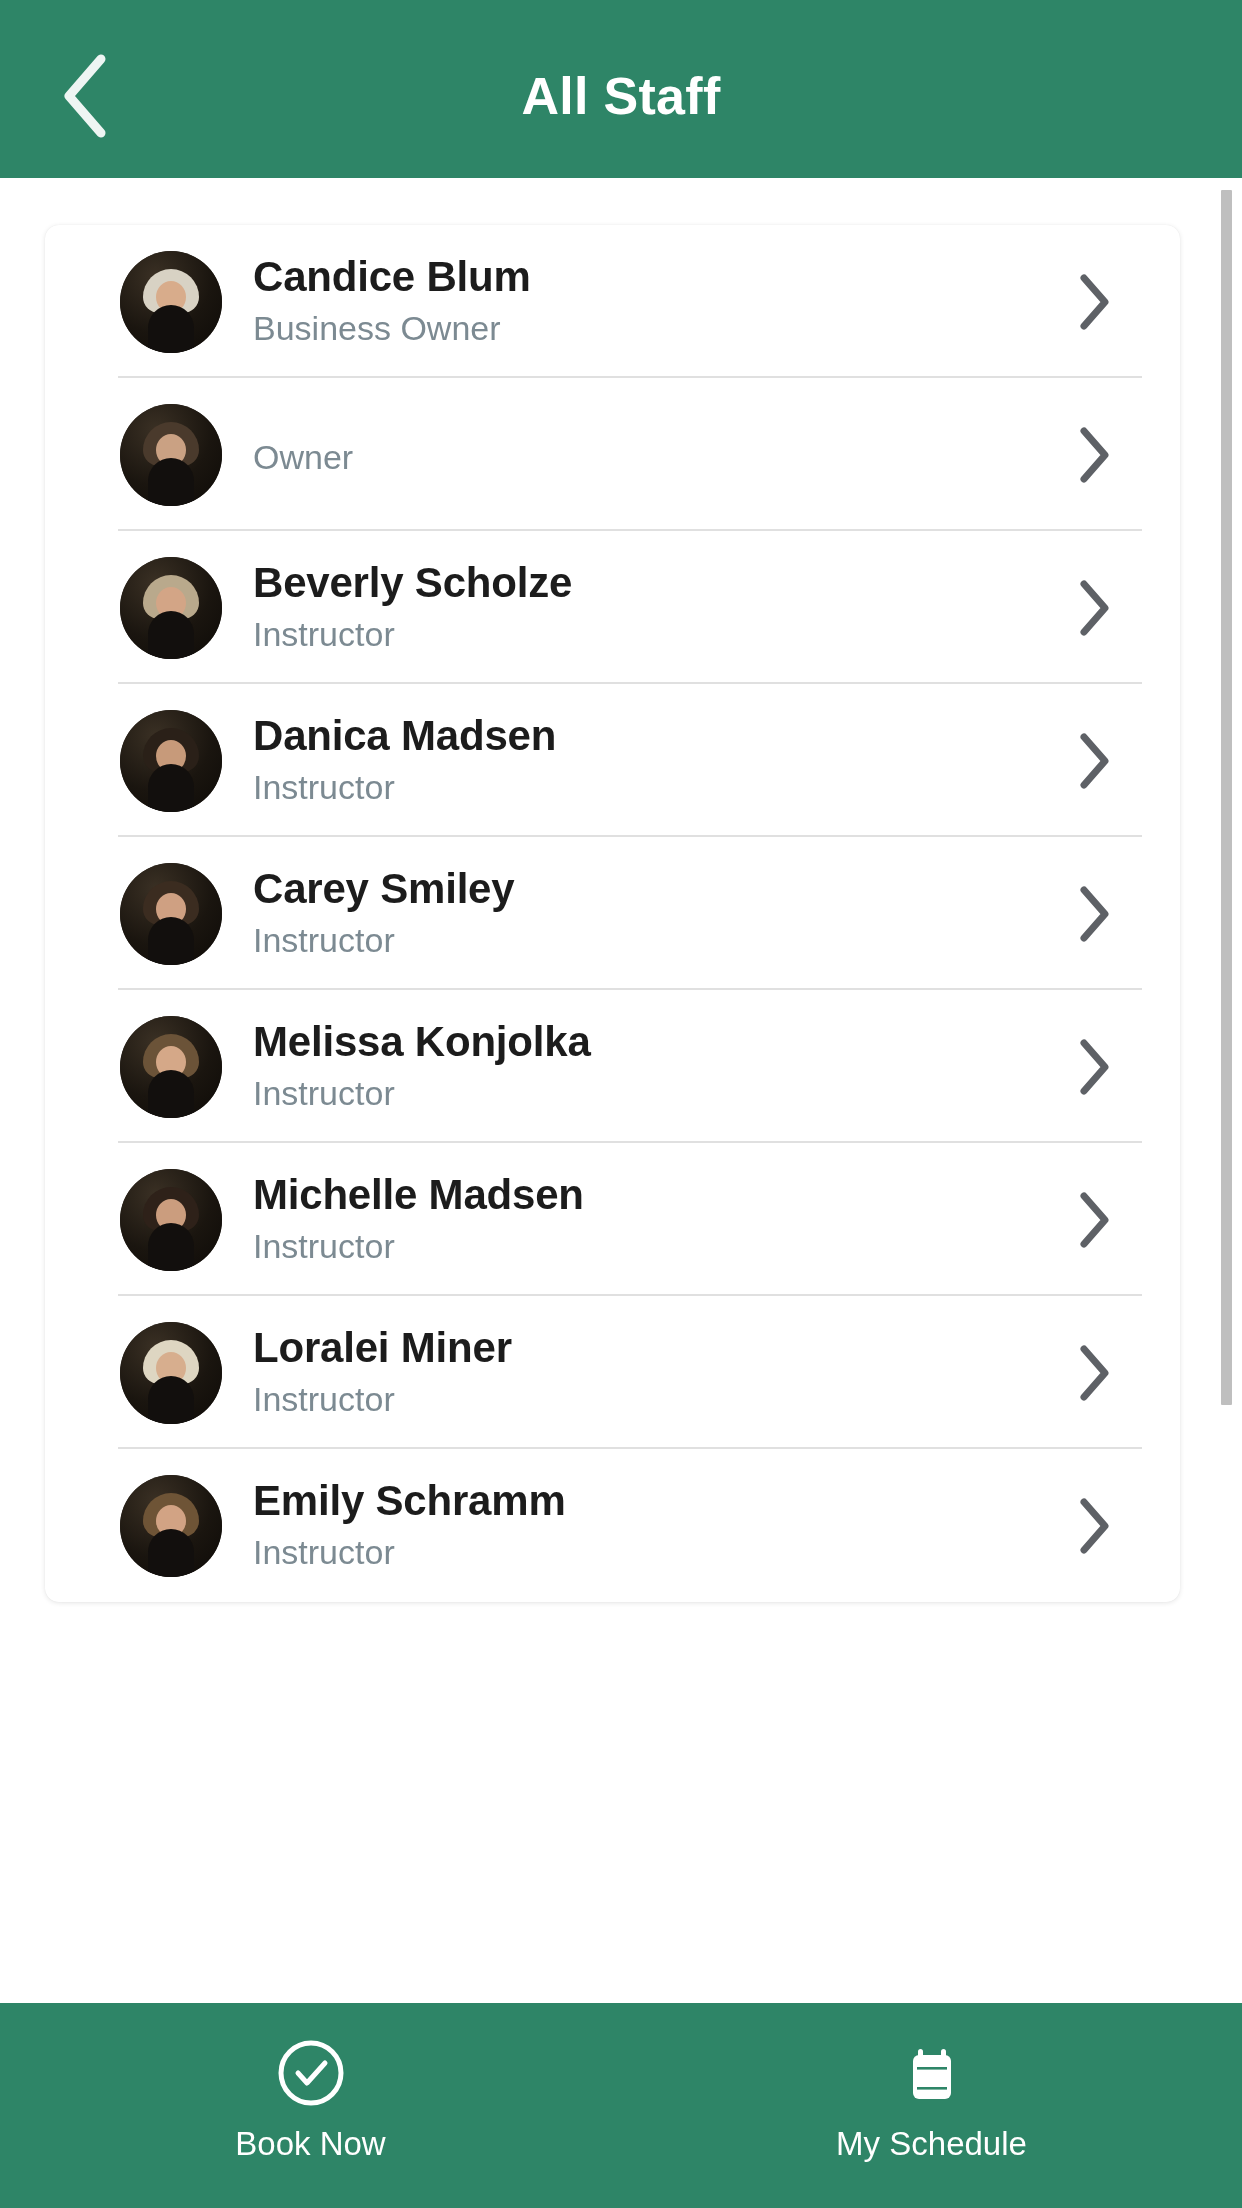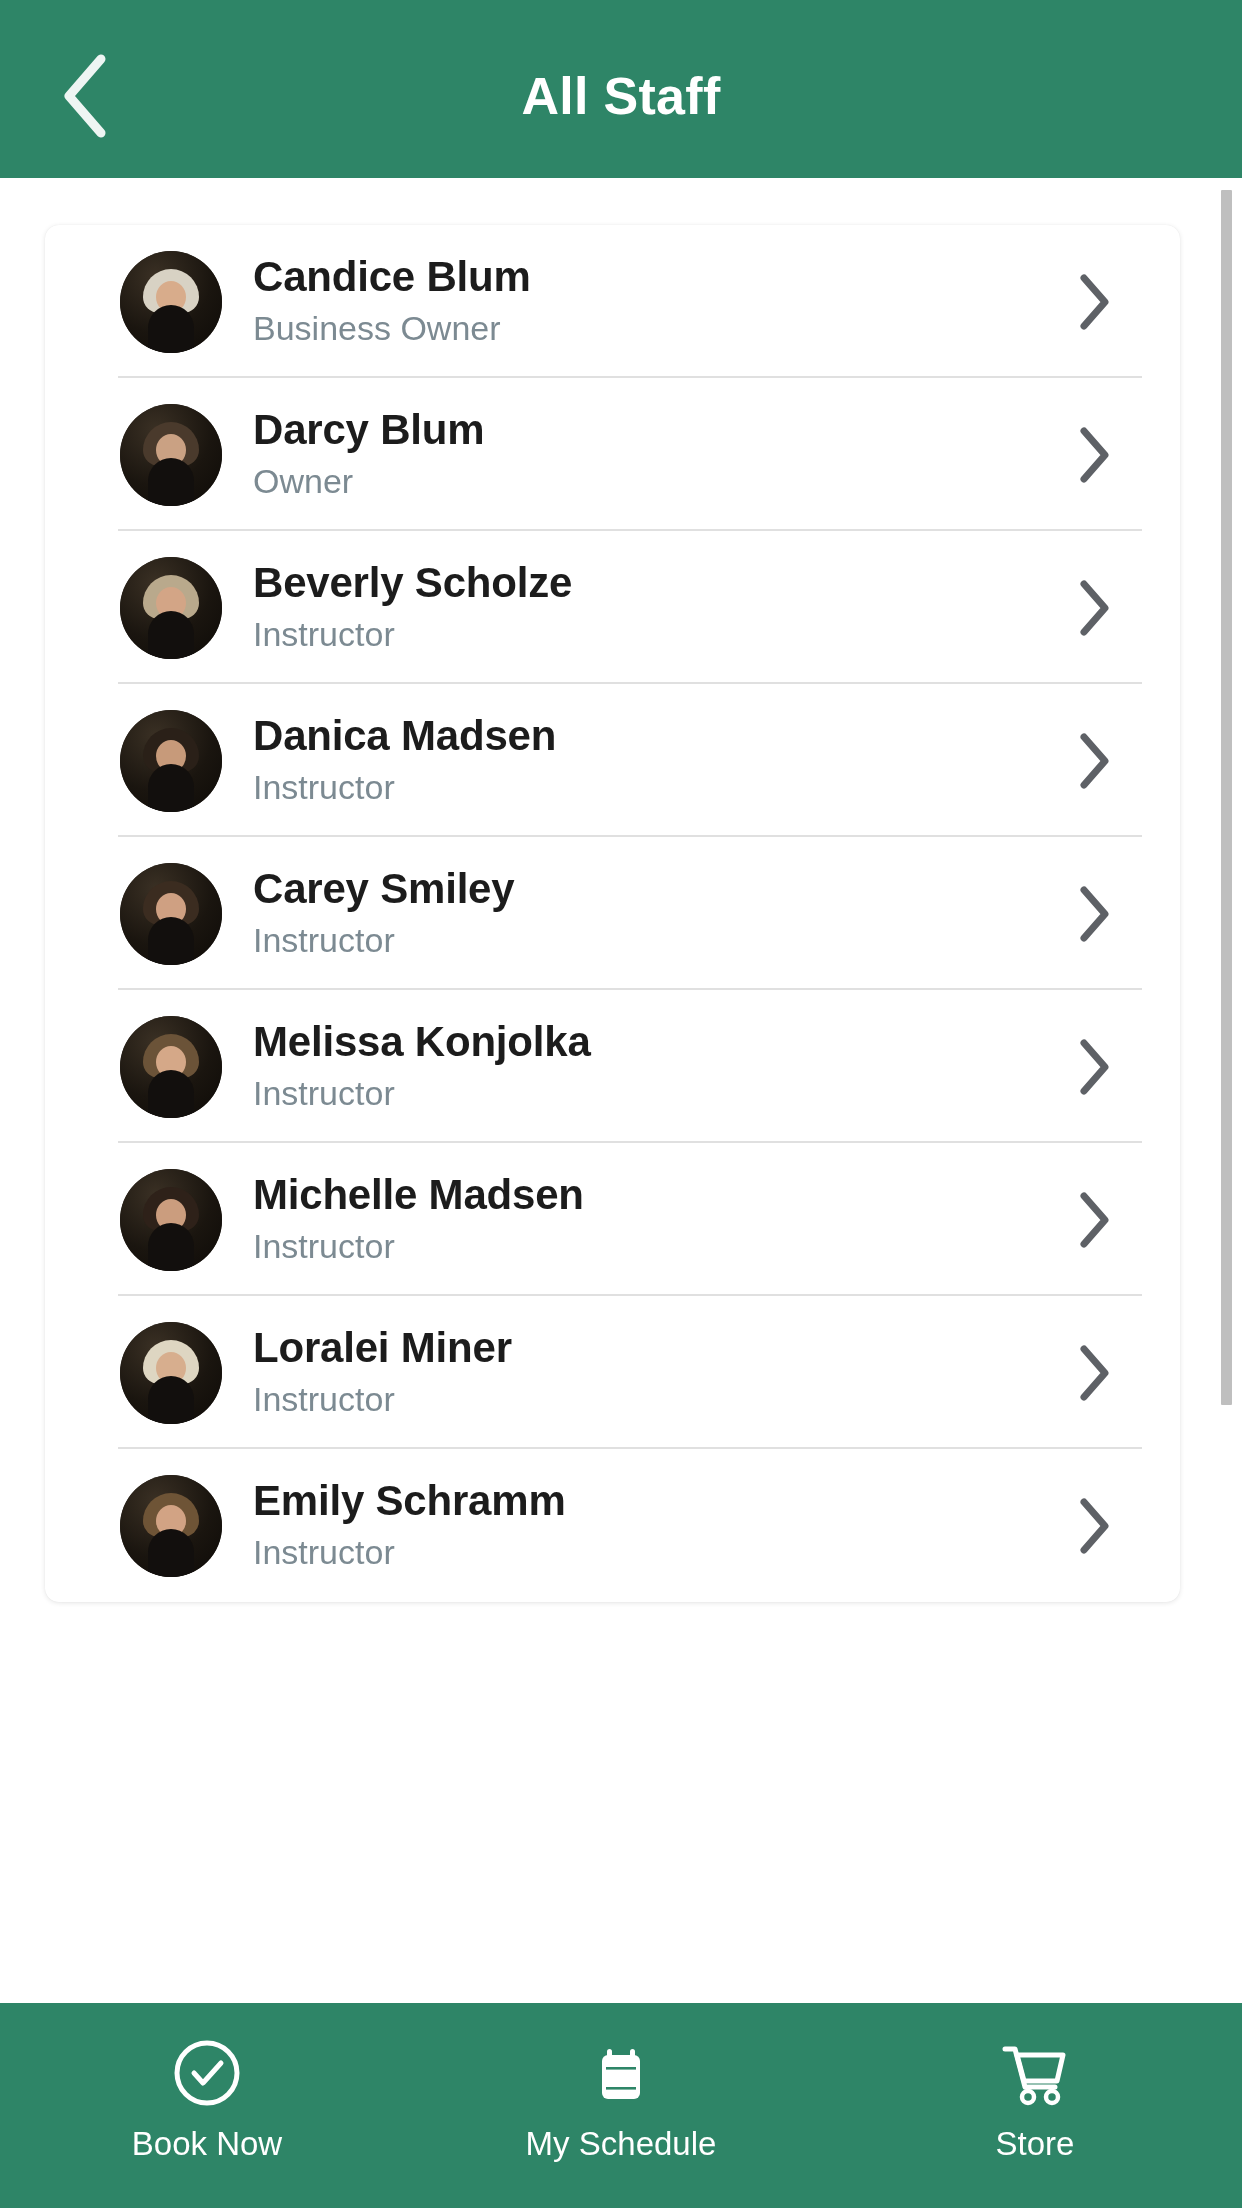--- a/index.html
+++ b/index.html
@@ -225,21 +225,20 @@
           </div>
         </div>
         <div class="staff-row">
           <div class="avatar">
             <div class="av-bg" style="background:radial-gradient(circle at 35% 25%, #3a3024 0%, #1a150f 55%, #0d0a07 100%)"></div>
             <div class="av-hair" style="background:#4a3a2c"></div>
             <div class="av-head" style="background:#caa183"></div>
             <div class="av-fig"></div>
           </div>
           <div class="row-text">
-            <div class="staff-name">Darcy Blum</div>
             <div class="staff-role">Owner</div>
           </div>
           <div class="row-chevron">
             <svg width="38" height="58" viewBox="0 0 38 58" fill="none">
               <path d="M8 5 L29 29 L8 53" stroke="#5e6166" stroke-width="7" stroke-linecap="round" stroke-linejoin="round"></path>
             </svg>
           </div>
         </div>
         <div class="staff-row">
           <div class="avatar">
@@ -385,27 +384,16 @@
           <rect x="22" y="12" width="5" height="12" rx="2.5" fill="#ffffff"></rect>
           <rect x="45" y="12" width="5" height="12" rx="2.5" fill="#ffffff"></rect>
           <rect x="17" y="18" width="38" height="44" rx="6" fill="#ffffff"></rect>
           <rect x="21" y="30" width="30" height="2.6" fill="#2e8567"></rect>
           <rect x="21" y="50" width="30" height="2.6" fill="#2e8567"></rect>
         </svg>
       </div>
       <div class="nav-label">My Schedule</div>
     </div>
 
-    <div class="nav-item">
-      <div class="nav-icon">
-        <svg width="76" height="72" viewBox="0 0 76 72" fill="none">
-          <path d="M8 12 H18 L28 50 H58" stroke="#ffffff" stroke-width="5" stroke-linecap="round" stroke-linejoin="round"></path>
-          <path d="M20 18 H66 L60 44 H27 Z" stroke="#ffffff" stroke-width="5" stroke-linejoin="round"></path>
-          <circle cx="31" cy="60" r="6" stroke="#ffffff" stroke-width="4.5"></circle>
-          <circle cx="55" cy="60" r="6" stroke="#ffffff" stroke-width="4.5"></circle>
-        </svg>
-      </div>
-      <div class="nav-label">Store</div>
-    </div>
 
 
   </div>
 </div>
 
 </body></html>

